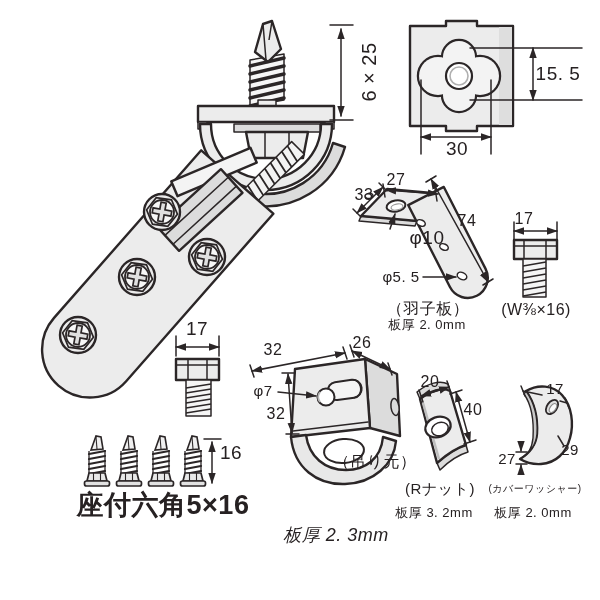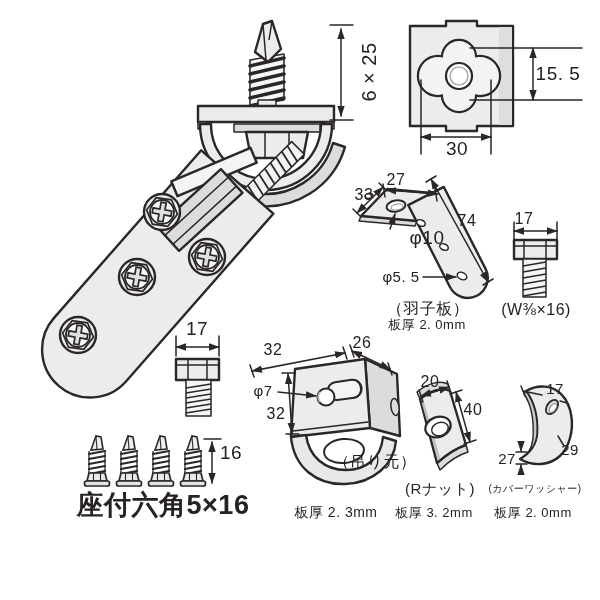--- a/index.html
+++ b/index.html
@@ -254,21 +254,21 @@
 <div class="t" style="left:197px;top:329px;font-size:19px;">17</div>
 
 <div class="t" style="left:231px;top:453px;font-size:19px;">16</div>
 <div class="t" style="left:163px;top:505px;font-size:27px;font-weight:600;">座付六角5×16</div>
 
 <div class="t" style="left:273px;top:350px;font-size:16px;">32</div>
 <div class="t" style="left:362px;top:343px;font-size:16px;">26</div>
 <div class="t" style="left:263px;top:390px;font-size:15px;">φ7</div>
 <div class="t" style="left:276px;top:414px;font-size:16px;">32</div>
 <div class="t" style="left:339px;top:462px;font-size:16px;margin-left:36px;">（吊り元）</div>
-<div class="t" style="left:336px;top:513px;font-size:14px;">板厚 2. 3mm</div>
+<div class="t" style="left:336px;top:535px;font-size:18px;font-style:italic;">板厚 2. 3mm</div>
 
 <div class="t" style="left:430px;top:382px;font-size:16px;">20</div>
 <div class="t" style="left:473px;top:410px;font-size:16px;">40</div>
 <div class="t" style="left:440px;top:489px;font-size:15px;">(Rナット)</div>
 <div class="t" style="left:434px;top:513px;font-size:13px;">板厚 3. 2mm</div>
 
 <div class="t" style="left:555px;top:388px;font-size:15px;">17</div>
 <div class="t" style="left:570px;top:449px;font-size:15px;">29</div>
 <div class="t" style="left:507px;top:458px;font-size:15px;">27</div>
 <div class="t" style="left:535px;top:489px;font-size:10px;">(カバーワッシャー)</div>

